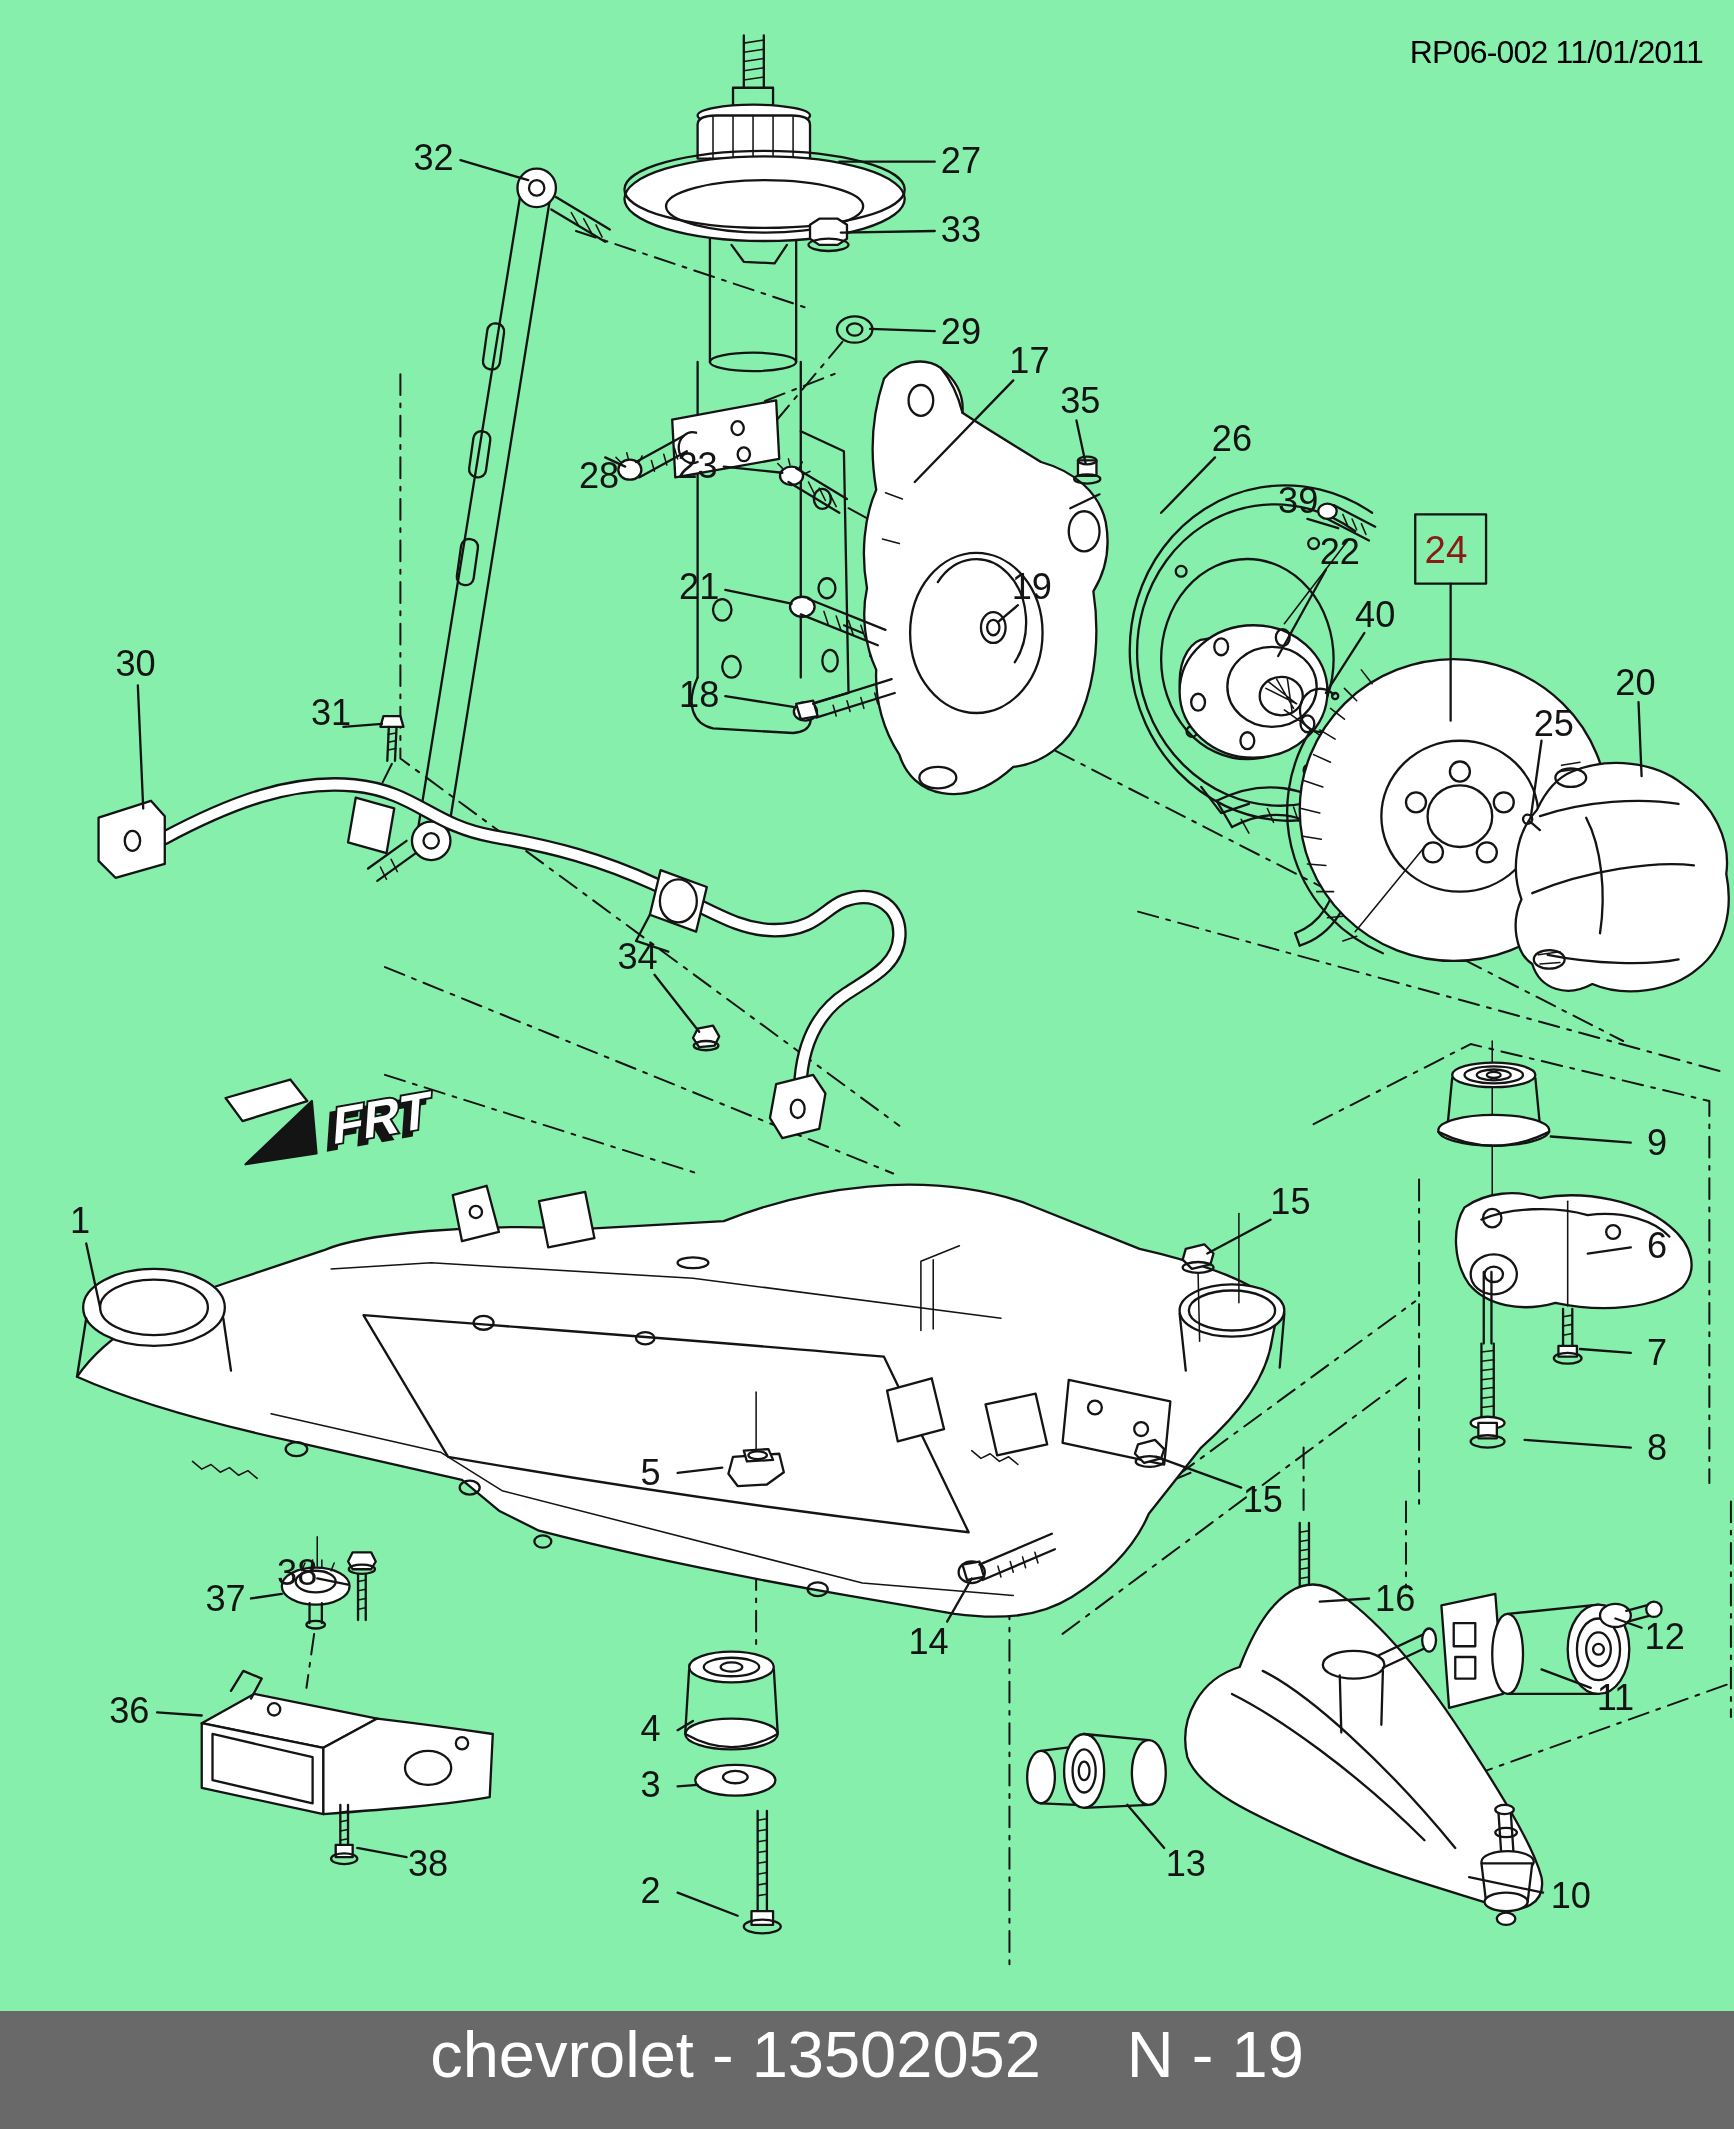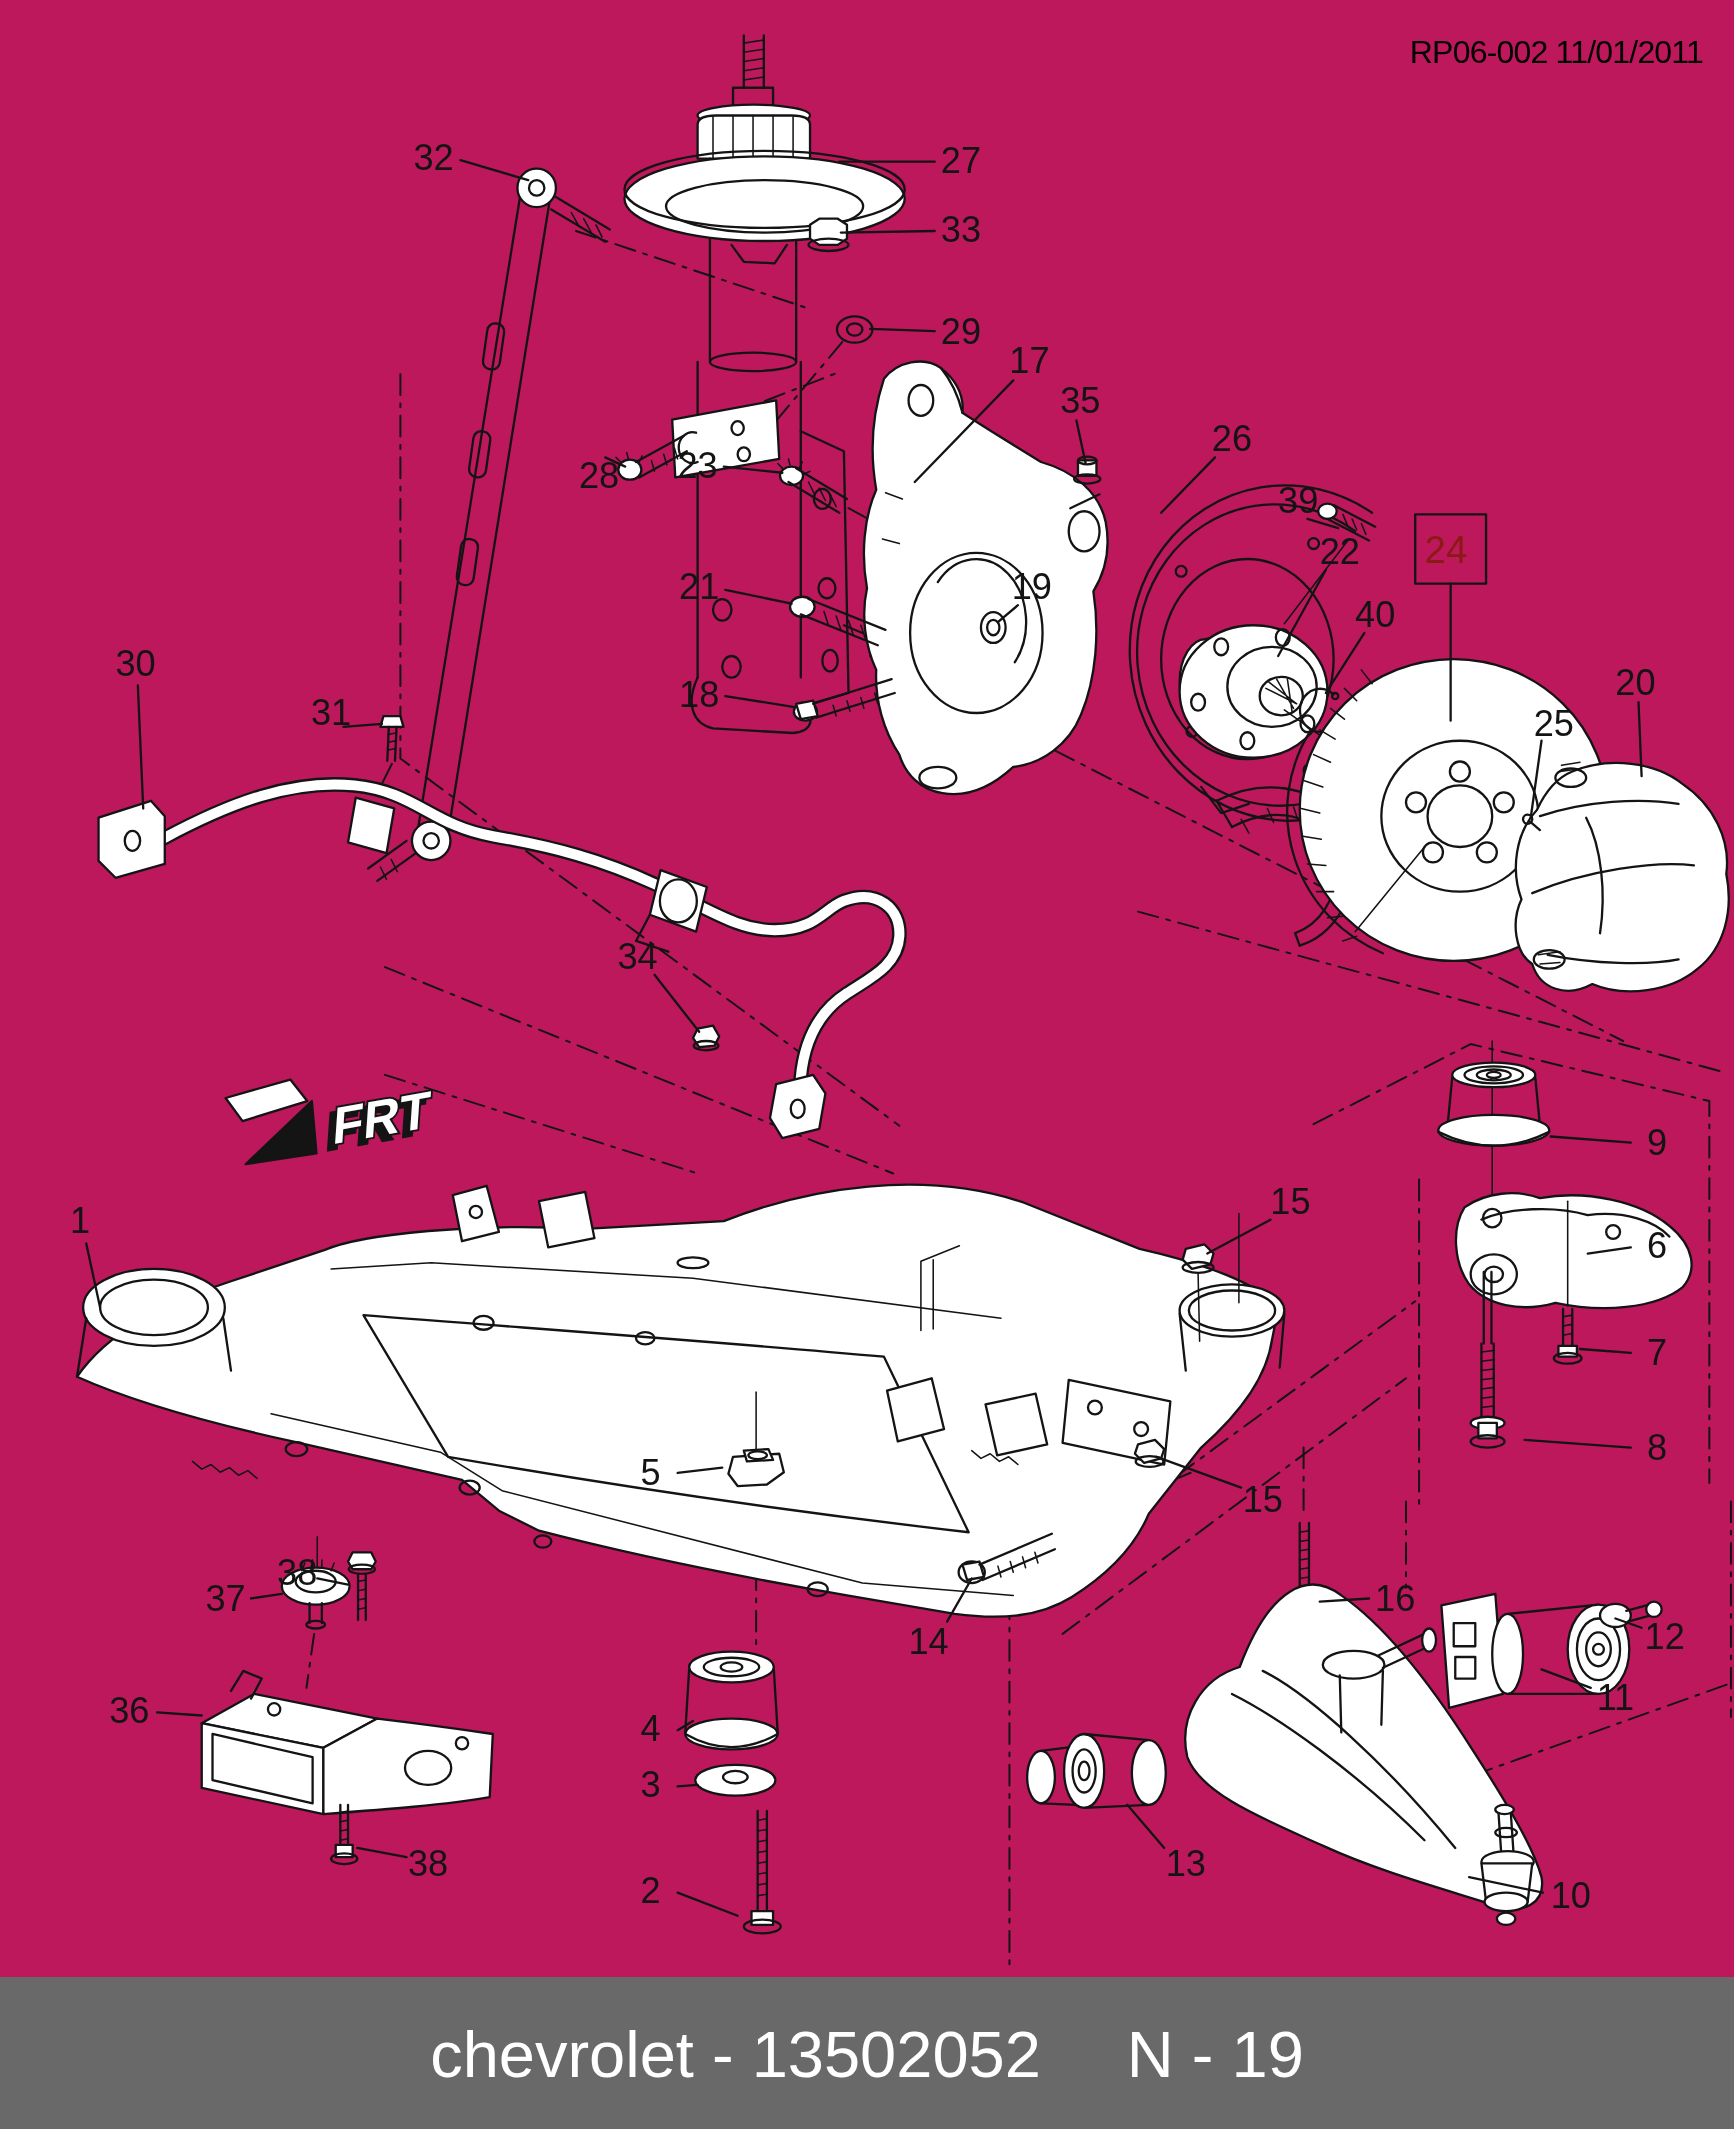--- a/index.html
+++ b/index.html
@@ -1,20 +1,20 @@
 <!DOCTYPE html>
 <html style="font-size:12.3px"><head>
 <meta charset="utf-8">
 <style>
   html,body{margin:0;padding:0;background:#e8e8e8;}
-  #page{position:relative;width:1734px;height:2129px;background:#be185d;overflow:hidden;
+  #page{position:relative;width:1734px;height:2129px;background:#86efac;overflow:hidden;
         font-family:"Liberation Sans",sans-serif;}
   #doc-code{position:absolute;top:34px;right:31px;font-size:32px;color:#000;
             letter-spacing:-0.8px;white-space:nowrap;}
-  #footer-bar{position:absolute;left:0;bottom:0;width:100%;height:152px;background:#696969;}
+  #footer-bar{position:absolute;left:0;bottom:0;width:100%;height:118px;background:#696969;}
   #footer-text{position:absolute;left:0;bottom:37px;width:100%;display:flex;
                justify-content:center;align-items:baseline;gap:86px;color:#fff;
                font-size:65px;font-weight:400;letter-spacing:0px;}
   svg{position:absolute;left:0;top:0;}
   .art path,.art line,.art ellipse,.art circle,.art polyline,.art polygon,.art rect{
       fill:none;stroke:#141414;stroke-width:3;stroke-linecap:round;stroke-linejoin:round;}
   .art .w{fill:#ffffff;}
   .art .blk{fill:#141414;stroke:#141414;}
   .art .thin{stroke-width:2;}
   .art .tubeO{stroke-width:19;}

